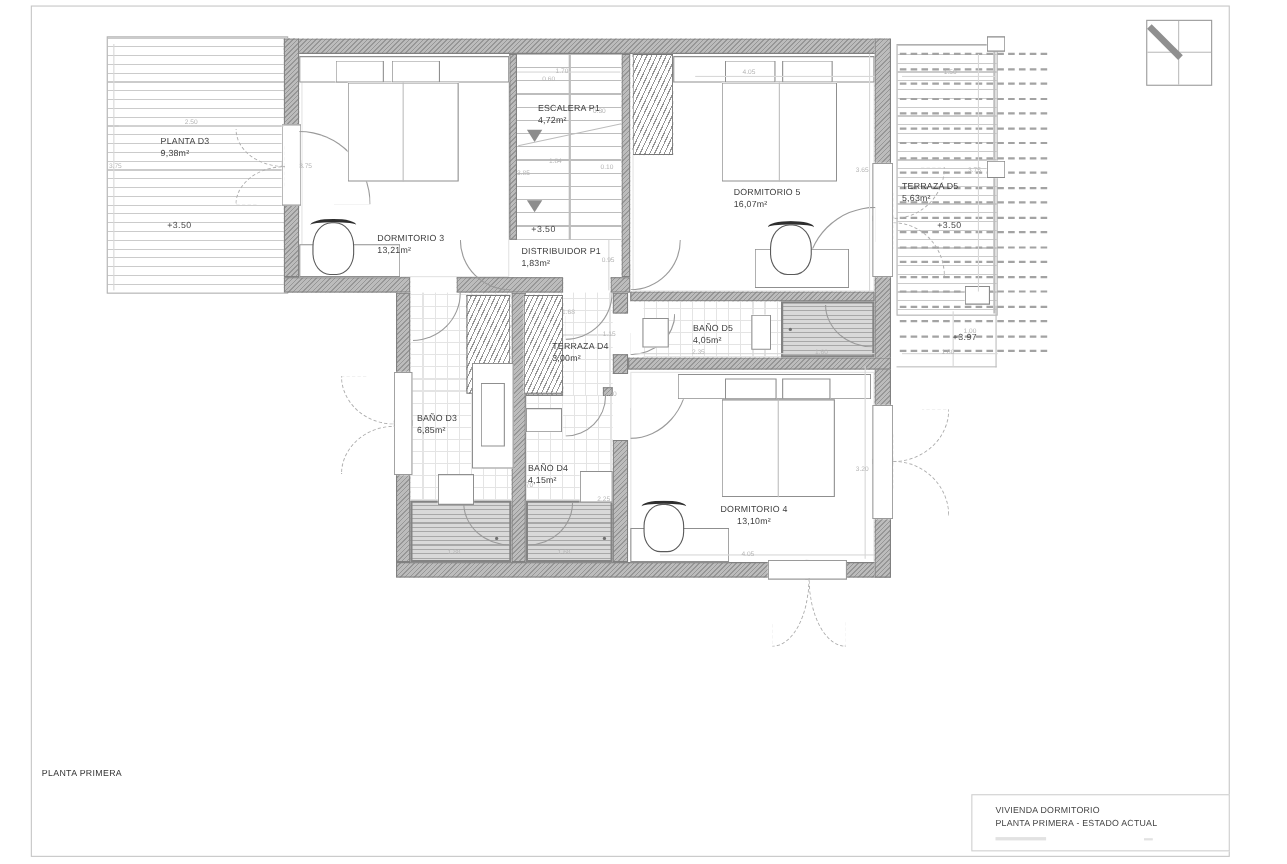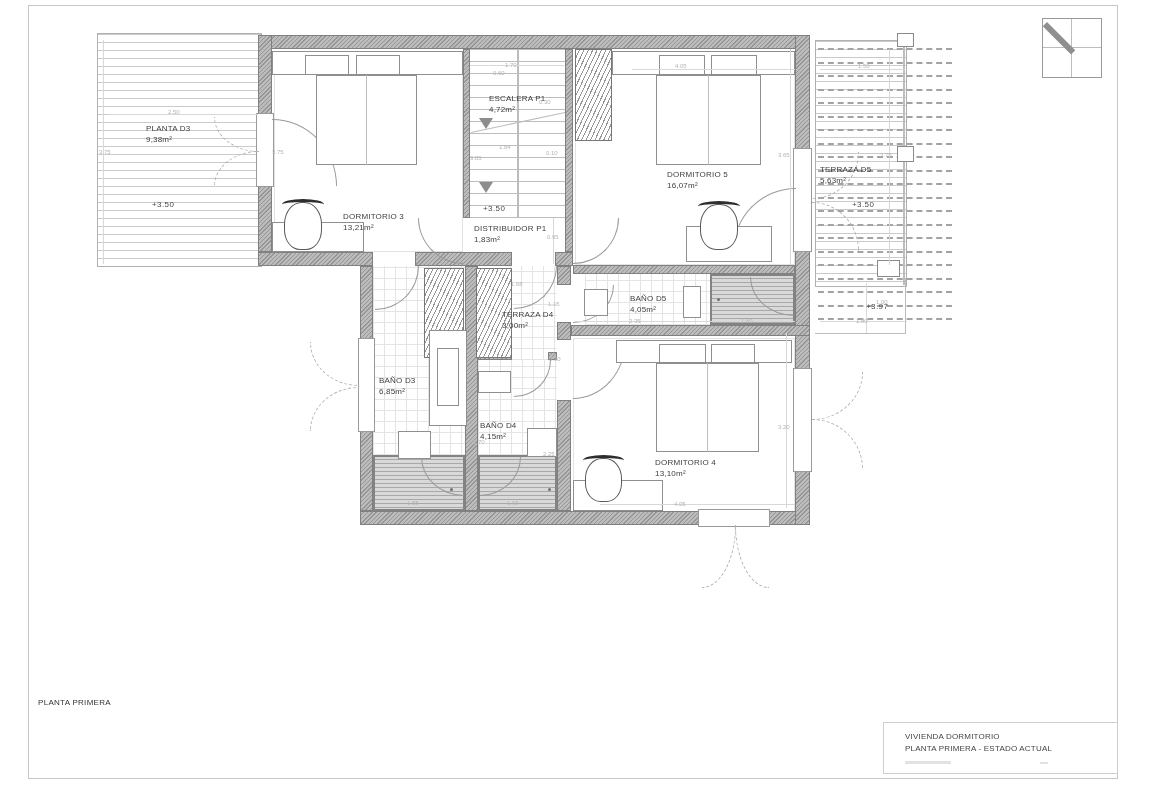--- a/index.html
+++ b/index.html
@@ -237,21 +237,21 @@
         <div>3,00m²</div>
       </div>
       <div class="abs rlabel" style="left: 379px; top: 376px;">
         <div>BAÑO D3</div>
         <div>6,85m²</div>
       </div>
       <div class="abs rlabel" style="left: 480px; top: 421px;">
         <div>BAÑO D4</div>
         <div>4,15m²</div>
       </div>
-      <div class="abs rlabel" style="left: 655px; top: 458px;">
+      <div class="abs rlabel" style="left: 655px; top: 458px; text-align: center;">
         <div>DORMITORIO 4</div>
         <div>13,10m²</div>
       </div>
       <div class="abs level" style="left: 152px; top: 201px;">+3.50</div>
       <div class="abs level" style="left: 483px; top: 205px;">+3.50</div>
       <div class="abs level" style="left: 852px; top: 201px;">+3.50</div>
       <div class="abs level" style="left: 866px; top: 303px;">+3.97</div>
       <div class="abs dim" style="left: 168px; top: 109px;">2.50</div>
       <div class="abs dim" style="left: 99px; top: 149px;">3.75</div>
       <div class="abs dim" style="left: 272px; top: 149px;">3.75</div>

